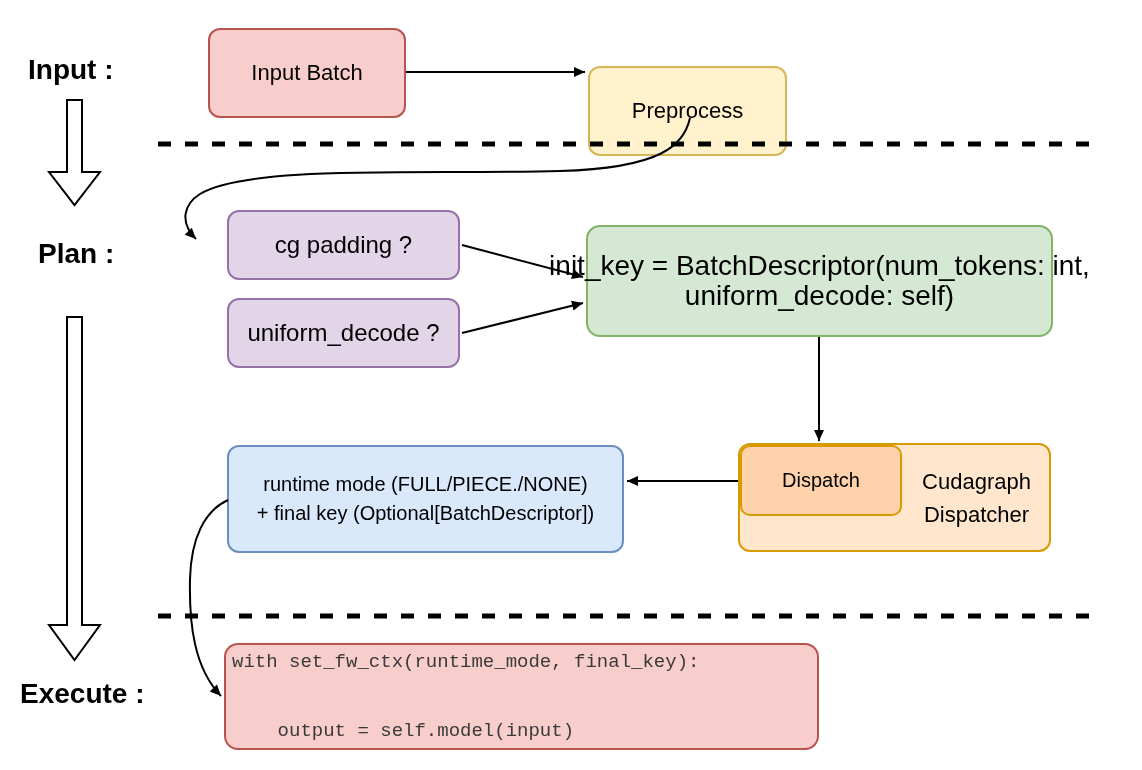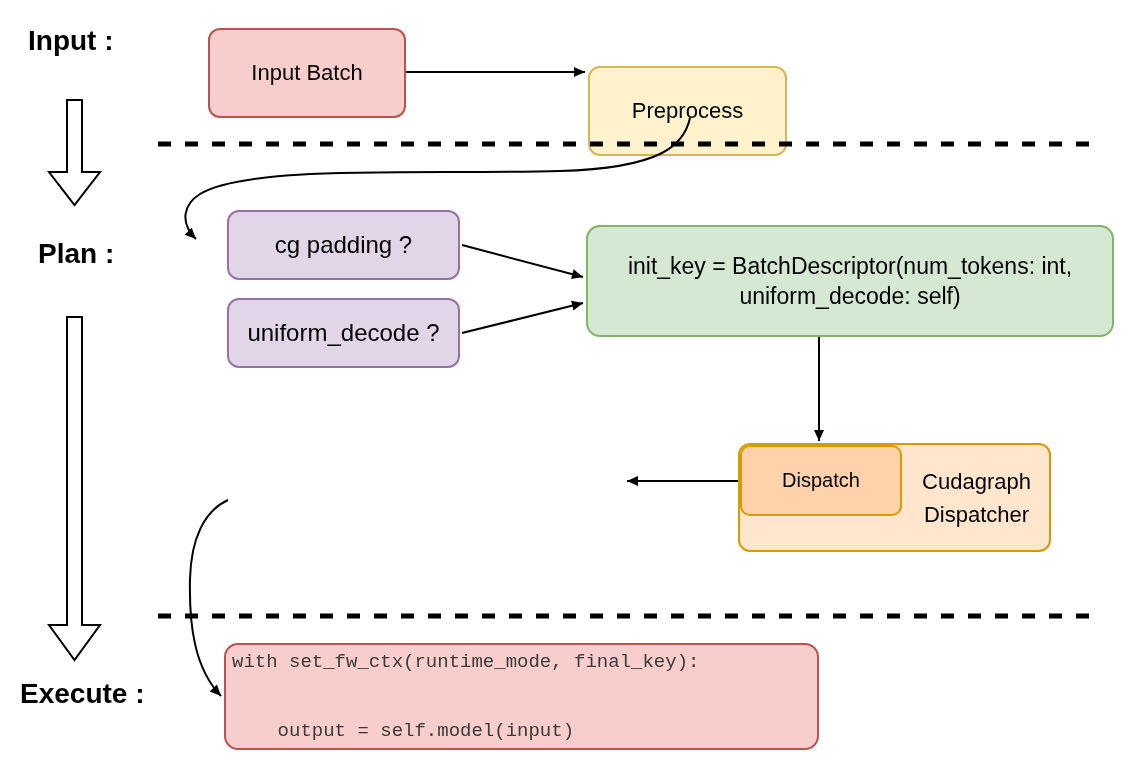--- a/index.html
+++ b/index.html
@@ -47,34 +47,34 @@
   .box-purple { background: var(--c-purple-fill); border-color: var(--c-purple-stroke); }
   .box-green  { background: var(--c-green-fill);  border-color: var(--c-green-stroke); }
   .box-blue   { background: var(--c-blue-fill);   border-color: var(--c-blue-stroke); }
   .box-orange { background: var(--c-orange-fill); border-color: var(--c-orange-stroke); }
   .box-orange-inner { background: var(--c-orange-inner-fill); border-color: var(--c-orange-stroke); }
 
   #node-input-batch    { left: 208px; top: 28px;  width: 198px; height: 90px;  font-size: 22px; }
   #node-preprocess     { left: 588px; top: 28px;  width: 199px; height: 90px;  font-size: 22px; }
   #node-cg-padding     { left: 227px; top: 210px; width: 233px; height: 70px;  font-size: 24px; }
   #node-uniform-decode { left: 227px; top: 298px; width: 233px; height: 70px;  font-size: 24px; }
-  #node-init-key       { left: 586px; top: 225px; width: 528px; height: 112px; font-size: 23px; line-height: 30px; border-radius: 14px; }
+  #node-init-key       { left: 586px; top: 225px; width: 467px; height: 112px; font-size: 28px; line-height: 30px; border-radius: 14px; }
   #node-cudagraph      { left: 738px; top: 443px; width: 313px; height: 109px; font-size: 22px; z-index: 1; }
   #node-dispatch       { left: 740px; top: 445px; width: 162px; height: 71px;  font-size: 20px; z-index: 2; border-radius: 10px; }
   #cudagraph-title     { position: absolute; left: 902px; top: 443px; width: 149px; height: 109px;
                          display: flex; flex-direction: column; align-items: center; justify-content: center;
                          font-size: 22px; line-height: 33px; color: #000; z-index: 3; text-align: right; }
   #node-runtime-mode   { left: 227px; top: 445px; width: 397px; height: 108px; font-size: 20px; line-height: 29px; }
   #node-execute-code   { left: 224px; top: 643px; width: 595px; height: 107px; border-radius: 14px;
                          align-items: flex-start; justify-content: center;
                          font-family: "Liberation Mono", monospace; font-size: 19px; line-height: 26px;
                          color: var(--c-code-text); padding-left: 6px; text-align: left; gap: 43px; }
   #node-execute-code span { white-space: pre; }
 
-  #stage-label-input   { left: 28px; top: 25px; }
+  #stage-label-input   { left: 28px; top: 54px; }
   #stage-label-plan    { left: 38px; top: 238px; }
   #stage-label-execute { left: 20px; top: 678px; }
 
   .flow-line   { stroke: var(--c-line); stroke-width: 2; fill: none; }
   .dashed-line { stroke: var(--c-line); stroke-width: 5; fill: none; stroke-dasharray: 13 14; }
   .hollow-arrow { fill: #ffffff; stroke: var(--c-line); stroke-width: 2; stroke-linejoin: miter; }
 </style>
 </head>
 <body>
 
@@ -131,19 +131,23 @@
 
   <div class="box box-orange-inner" id="node-dispatch">
     <span>Dispatch</span>
   </div>
 
   <div id="cudagraph-title">
     <span>Cudagraph</span>
     <span>Dispatcher</span>
   </div>
 
+  <div class="box box-blue" id="node-runtime-mode">
+    <span>runtime mode (FULL/PIECE./NONE)</span>
+    <span>+ final key (Optional[BatchDescriptor])</span>
+  </div>
 
   <div class="box box-red" id="node-execute-code">
     <span>with set_fw_ctx(runtime_mode, final_key):</span>
     <span>    output = self.model(input)</span>
   </div>
 
 </div>
 
 </body></html>

